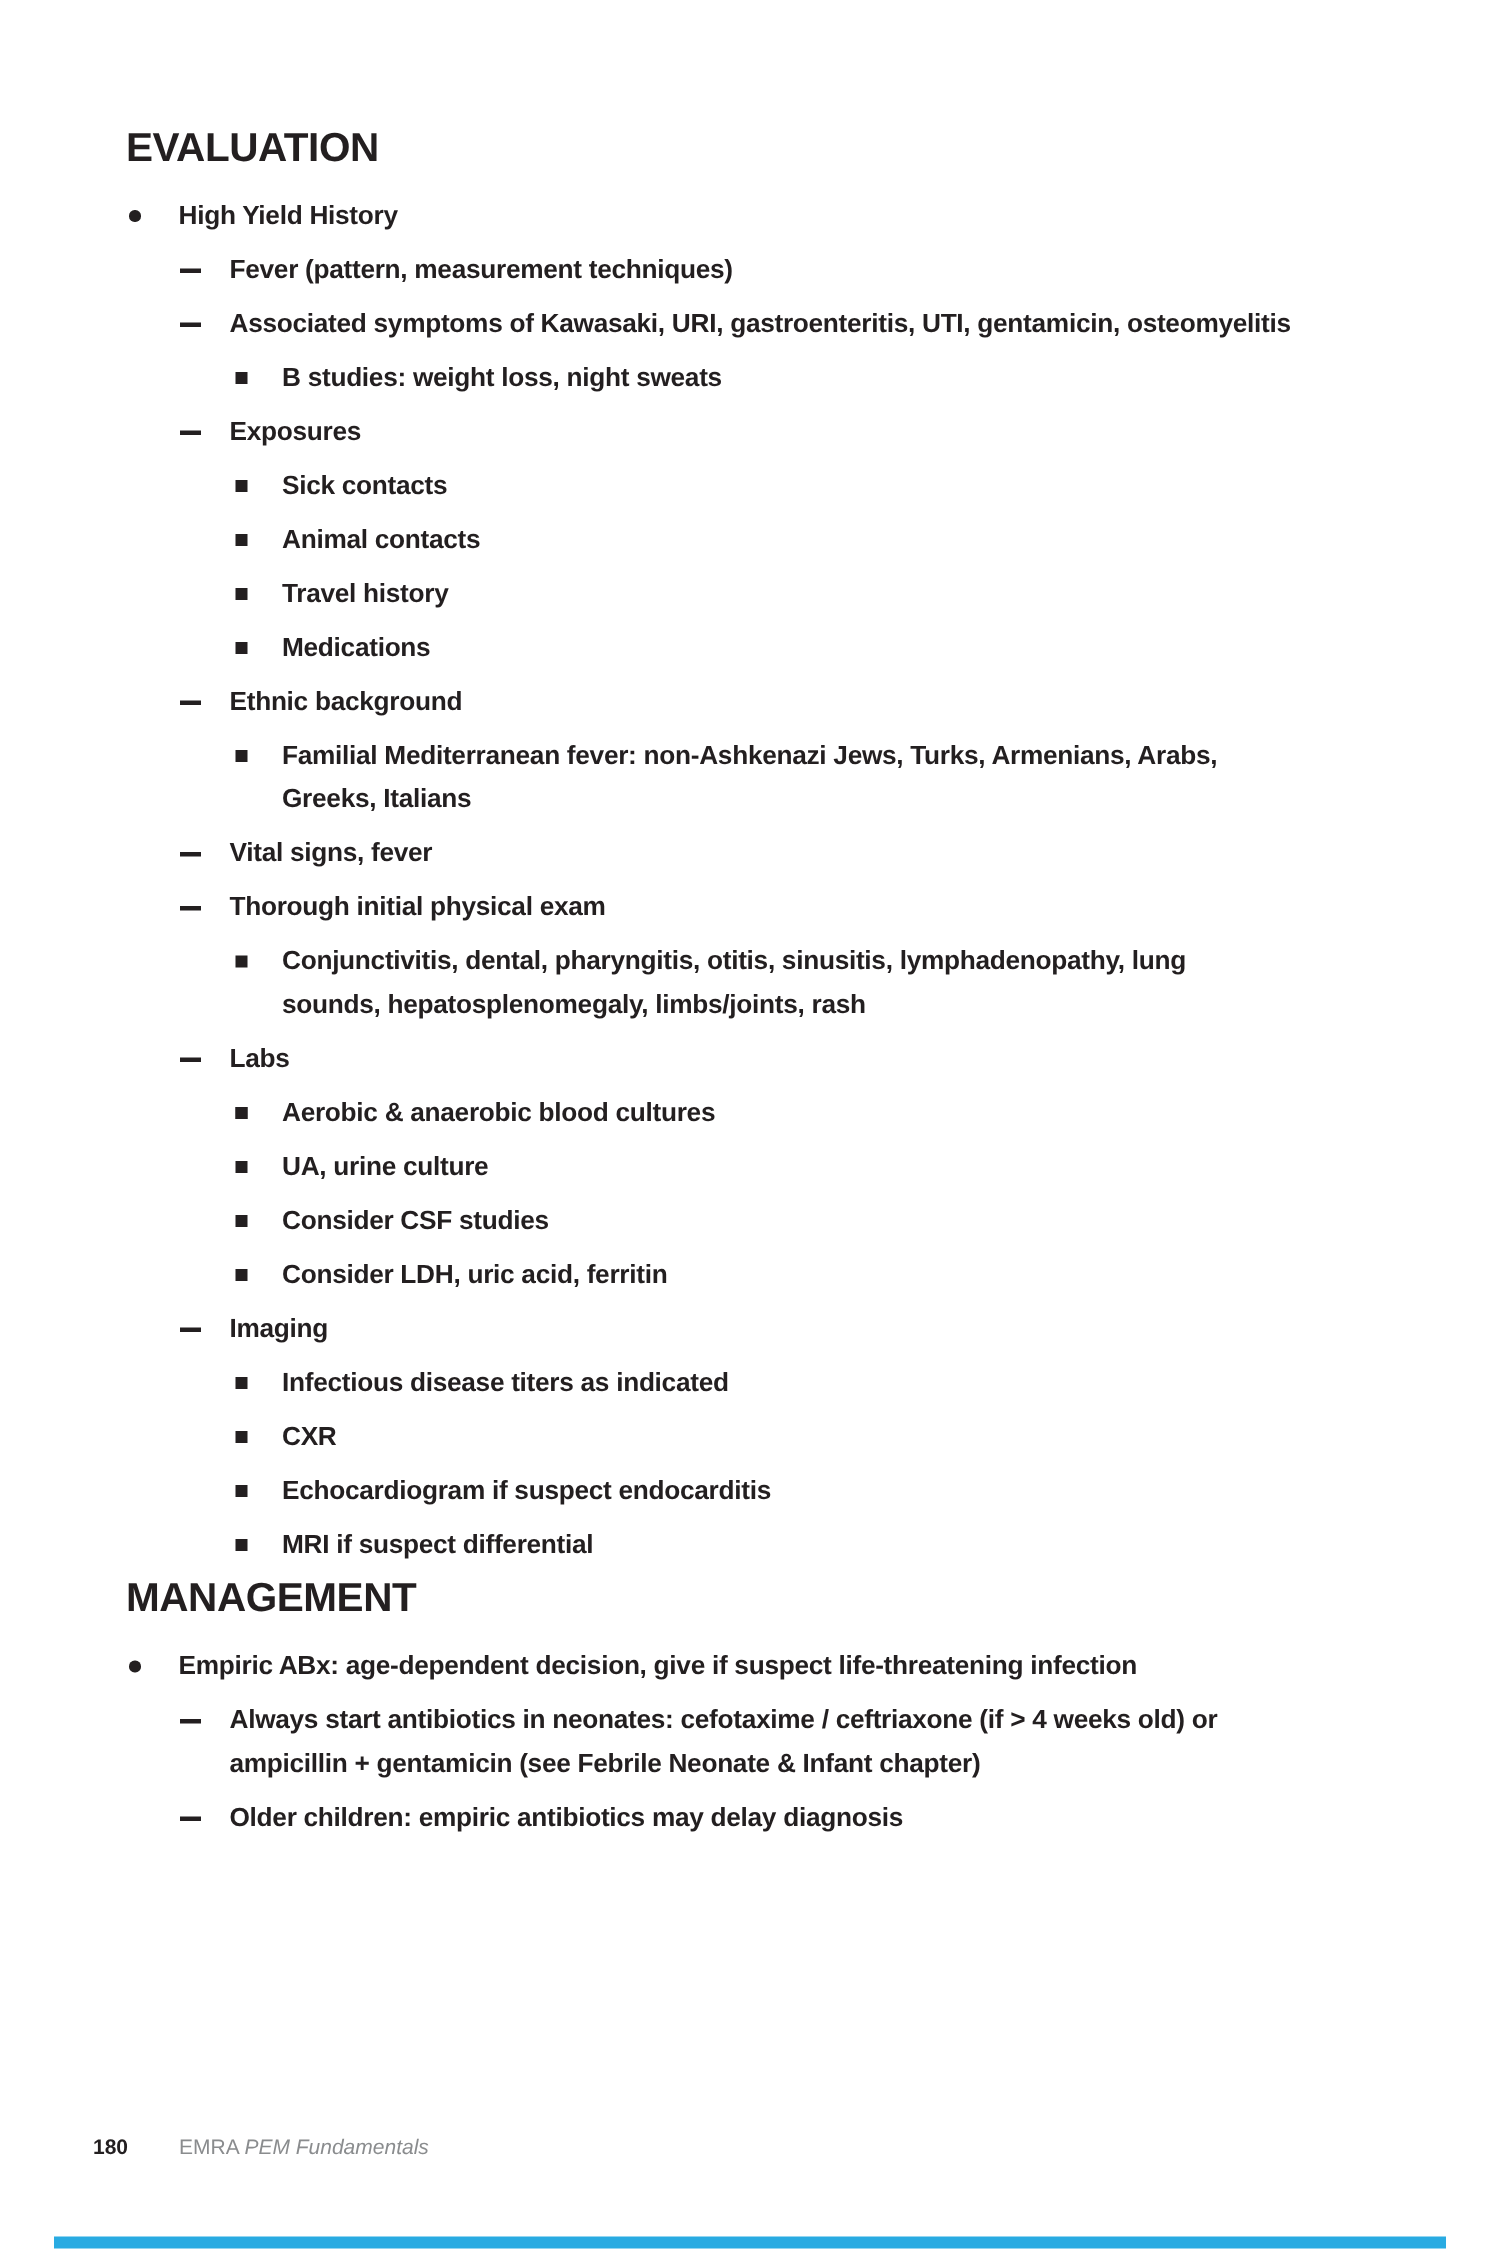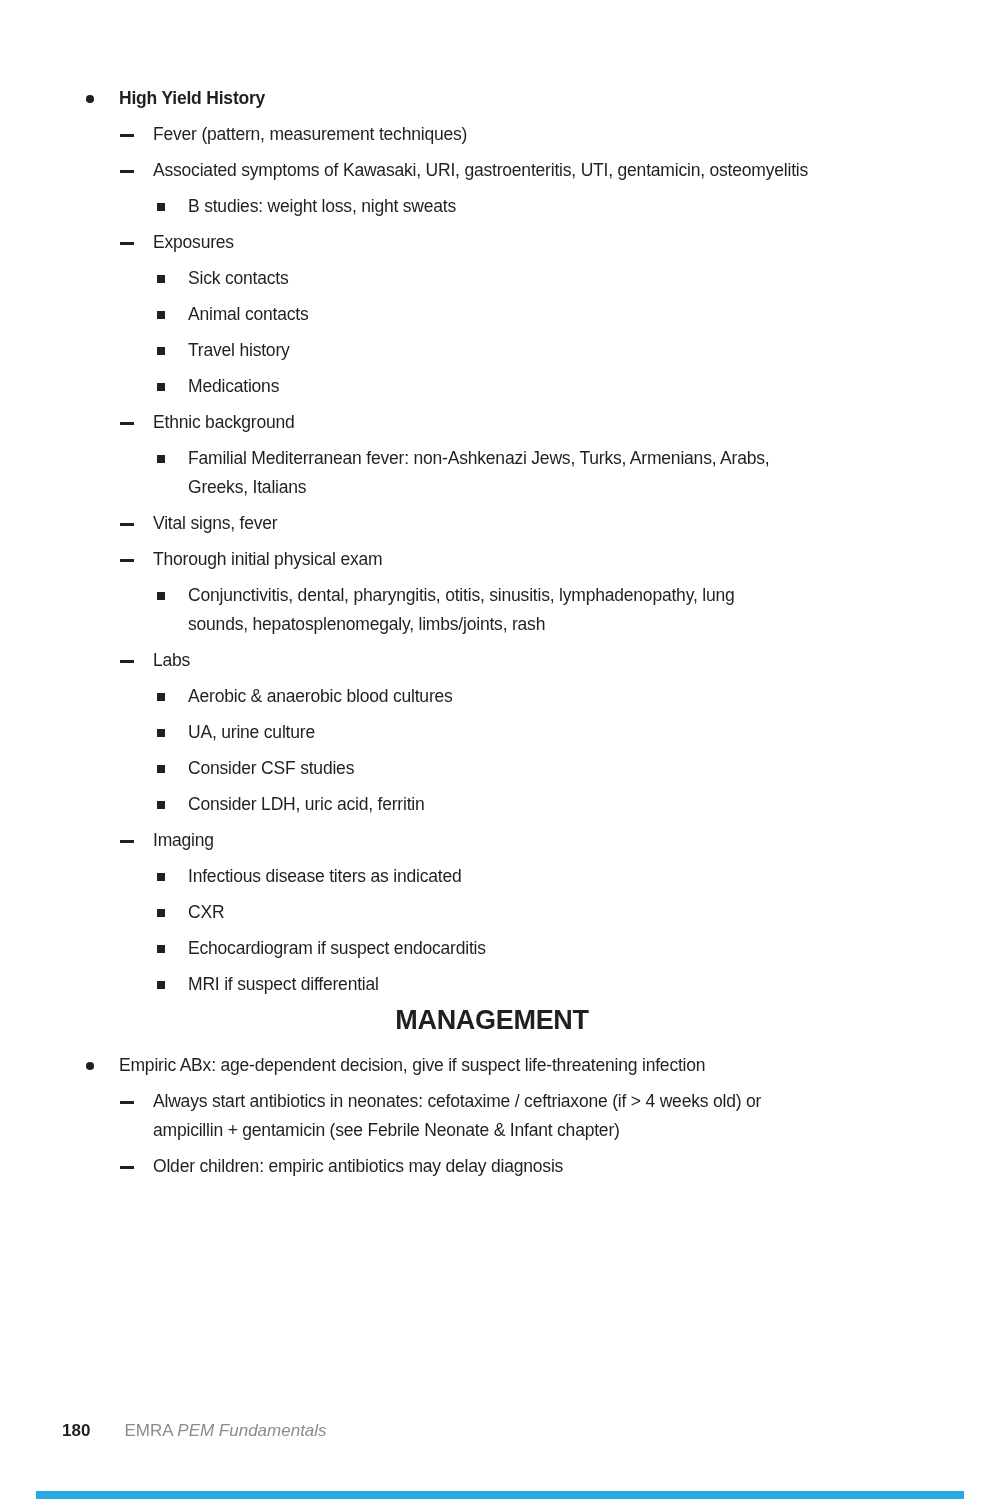--- a/index.html
+++ b/index.html
@@ -19,62 +19,64 @@
     width: 816px;
   }
   h1.section-title {
     font-size: 27px;
     line-height: 28px;
     font-weight: bold;
     letter-spacing: -0.3px;
     margin: 0 0 17px 0;
     color: #231f20;
   }
-  .section-management h1.section-title { margin-top: 0; text-align: center; }
+  .section-management h1.section-title { margin-top: 0; }
   .row {
     position: relative;
     line-height: 29px;
     font-size: 17.5px;
     letter-spacing: -0.2px;
     margin-bottom: 7px;
+    font-weight: bold;
   }
   .row .txt { white-space: pre-line; display: block; }
   .row.bold { font-weight: bold; }
   .row.lvl1 { padding-left: 35px; }
   .row.lvl2 { padding-left: 69px; }
   .row.lvl3 { padding-left: 104px; }
   .marker { position: absolute; display: block; background: #231f20; }
   .marker.m1 { left: 2px;  top: 11px; width: 7.5px; height: 7.5px; border-radius: 50%; }
   .marker.m2 { left: 36px; top: 14px; width: 14px;  height: 2.6px; }
   .marker.m3 { left: 73px; top: 11px; width: 7.5px; height: 7.5px; }
   footer.page-footer {
     position: absolute;
     left: 62px;
     top: 1421px;
-    font-size: 17px;
+    font-size: 14px;
     line-height: 20px;
   }
   .page-number { font-weight: bold; color: #231f20; }
   .book-title { color: #8a8c8e; margin-left: 34px; }
   .book-title .italic { font-style: italic; }
   .accent-bar {
     position: absolute;
     left: 36px;
     right: 36px;
     top: 1491px;
     height: 8px;
   }
 </style>
 </head>
 <body>
 
 <div class="page">
   <main class="content">
 
     <section class="section-evaluation">
+      <h1 class="section-title">EVALUATION</h1>
       <div class="list">
           <div class="row lvl1 bold">
             <span class="marker m1"></span>
             <span class="txt">High Yield History</span>
           </div>
           <div class="row lvl2">
             <span class="marker m2"></span>
             <span class="txt">Fever (pattern, measurement techniques)</span>
           </div>
           <div class="row lvl2">

